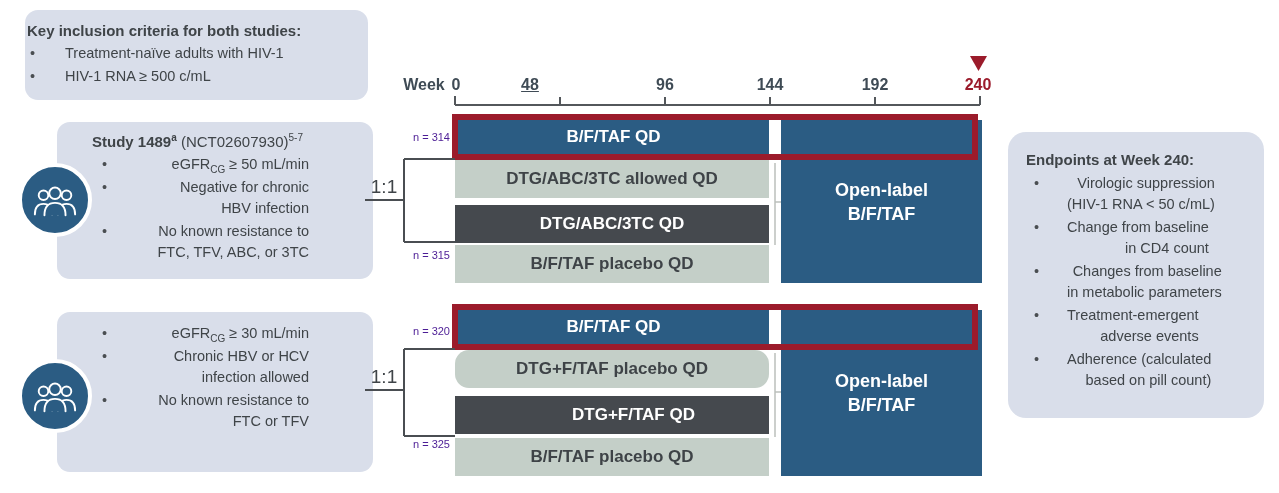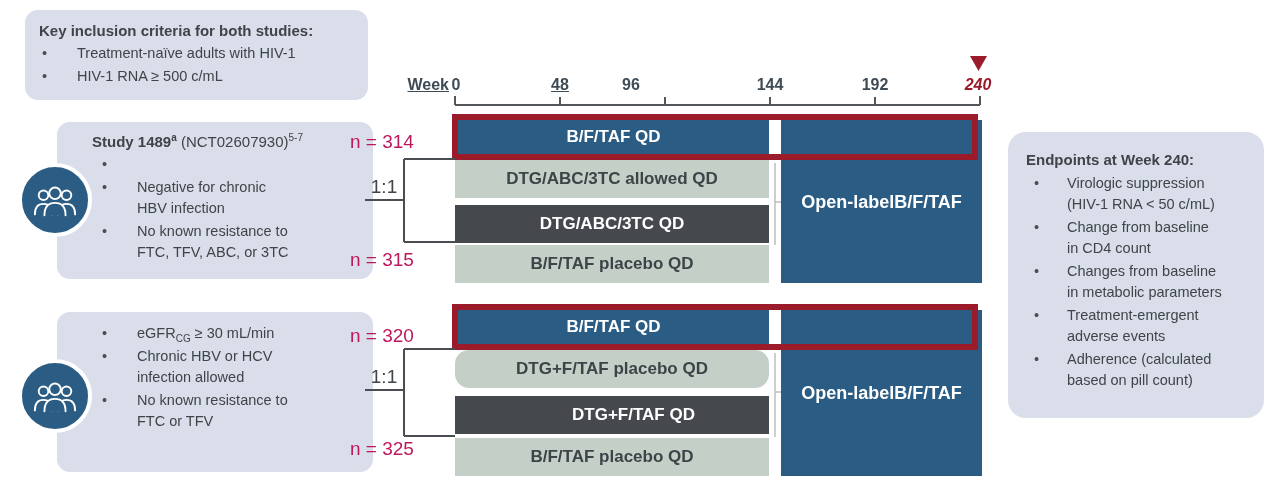--- a/index.html
+++ b/index.html
@@ -7,25 +7,25 @@
     position:relative;width:1279px;height:493px;background:#ffffff;
     font-family:"Liberation Sans", sans-serif;color:#3F4448;overflow:hidden;
   }
   .abs{position:absolute;}
   
   .panel{background:#D9DEEA;border-radius:13px;box-sizing:border-box;}
   .panel-title{font-weight:bold;font-size:15px;line-height:21px;color:#3F4448;}
   .blist{margin:2px 0 0 0;padding:0;list-style:none;}
   .blist li{display:flex;align-items:flex-start;margin:0 0 2px 0;font-size:14.5px;line-height:21px;}
   .bmark{flex:0 0 auto;text-align:left;color:#4A4E52;}
-  .btext{white-space:pre-line;color:#3F4448;}
+  .btext{white-space:pre-line;color:#3F4448;text-align:right;}
   sup{font-size:10px;line-height:0;}
   sub{font-size:10px;line-height:0;}
   
-  #inclusion{left:25px;top:10px;width:343px;height:90px;padding:10px 10px 0 14px;}
+  #inclusion{left:25px;top:10px;width:343px;height:90px;padding:10px 10px 0 2px;}
   #inclusion .bmark{width:35px;padding-left:3px;}
   
   .study-panel{width:316px;padding:9px 0 0 35px;}
   #study1489{left:57px;top:122px;height:157px;}
   #study1490{left:57px;top:312px;height:160px;}
   .study-panel .blist{margin-left:10px;}
   .study-panel .bmark{width:35px;}
   .study-panel .btext{width:172px;}
   
   #endpoints{left:1008px;top:132px;width:256px;height:286px;padding:17px 8px 0 18px;border-radius:18px;}
@@ -34,32 +34,32 @@
   
   .people-circle{
     width:66px;height:66px;border-radius:50%;background:#2B5C83;border:4px solid #ffffff;
     display:flex;align-items:center;justify-content:center;
   }
   #icon1489{left:18px;top:163px;}
   #icon1490{left:18px;top:359px;}
   
   .wk{font-weight:bold;font-size:16px;color:#3F4B55;}
   .wk.tick{width:60px;text-align:center;top:76px;}
-  .wk.maroon{color:#9B1B2B;font-style:italic;}
-  #week-word{left:399px;top:76px;width:50px;text-align:right;text-decoration:underline;}
+  .wk.maroon{color:#9B1B2B;}
+  #week-word{left:399px;top:76px;width:50px;text-align:center;}
   
   .bar{display:flex;align-items:center;justify-content:center;box-sizing:border-box;
        font-weight:bold;font-size:17px;}
   .bar.blue{background:#2B5C83;color:#ffffff;}
   .bar.sage{background:#C4CFC8;color:#3E4347;}
   .bar.charcoal{background:#45494E;color:#ffffff;}
-  .openlabel{background:#2B5C83;color:#ffffff;display:flex;flex-direction:row;
+  .openlabel{background:#2B5C83;color:#ffffff;display:flex;flex-direction:column;
        align-items:center;justify-content:center;font-weight:bold;font-size:18px;line-height:24px;}
   .redrect{border:6px solid #9B1B2B;box-sizing:border-box;background:transparent;}
-  .nlabel{width:100px;font-size:19px;color:#be185d;}
+  .nlabel{width:100px;text-align:right;font-size:11px;color:#4c1d95;}
   .ratio{width:32px;text-align:center;font-size:19px;color:#3F4448;}
   svg.overlay{position:absolute;left:0;top:0;pointer-events:none;}
 </style>
 </head>
 <body>
 
 <div class="canvas">
 
   <div class="abs panel" id="inclusion">
     <div class="panel-title">Key inclusion criteria for both studies:</div>
@@ -75,20 +75,21 @@
     </ul>
   </div>
 
   <div class="abs panel study-panel" id="study1489">
     <div class="panel-title">
       <span>Study 1489</span><sup>a</sup><span style="font-weight:normal"> (NCT02607930)</span><sup style="font-weight:normal">5-7</sup>
     </div>
     <ul class="blist">
       <li>
         <span class="bmark">•</span>
+        <span class="btext"><span>eGFR</span><sub>CG</sub><span> ≥ 50 mL/min</span></span>
       </li>
       <li>
         <span class="bmark">•</span>
         <span class="btext">Negative for chronic
 HBV infection</span>
       </li>
       <li>
         <span class="bmark">•</span>
         <span class="btext">No known resistance to
 FTC, TFV, ABC, or 3TC</span>
@@ -135,22 +136,22 @@
         <path d="M3 33 c0-8 4-11 9-11 c5 0 9 3 9 11"></path>
         <path d="M27 33 c0-8 4-11 9-11 c5 0 9 3 9 11"></path>
         <circle cx="24" cy="11" r="6" fill="#2B5C83"></circle>
         <path d="M13 34 c0-10 5-13 11-13 c6 0 11 3 11 13" fill="#2B5C83"></path>
       </g>
     </svg>
   </div>
 
   <div class="abs wk" id="week-word">Week</div>
   <div class="abs wk tick" style="left:426px;">0</div>
-  <div class="abs wk tick" style="left:530px;text-decoration:underline;">48</div>
-  <div class="abs wk tick" style="left:601px;">96</div>
+  <div class="abs wk tick" style="left:500px;text-decoration:underline;">48</div>
+  <div class="abs wk tick" style="left:635px;">96</div>
   <div class="abs wk tick" style="left:740px;">144</div>
   <div class="abs wk tick" style="left:845px;">192</div>
   <div class="abs wk tick maroon" style="left:948px;">240</div>
 
   <div class="abs openlabel" style="left:781px;top:120px;width:201px;height:163px;">
     <span>Open-label</span>
     <span>B/F/TAF</span>
   </div>
   <div class="abs bar blue" style="left:458px;top:120px;width:311px;height:34px;">
       <span>B/F/TAF QD</span>

